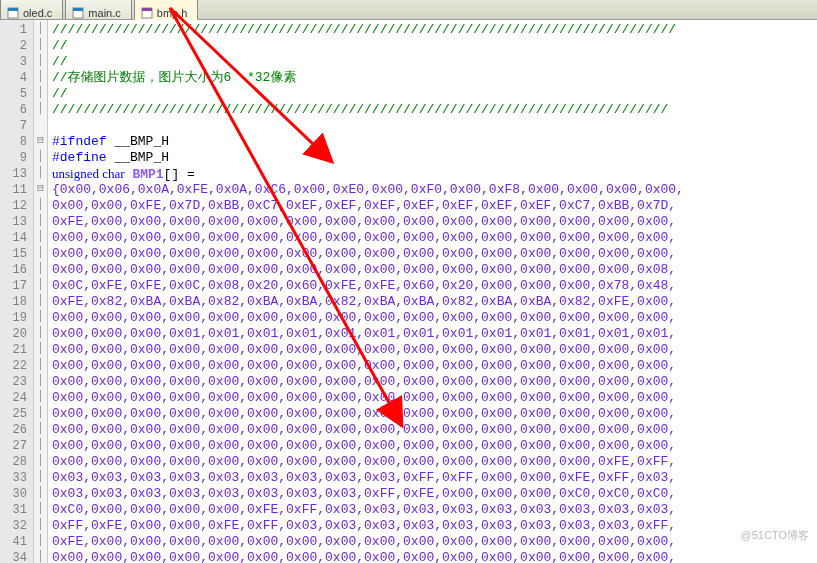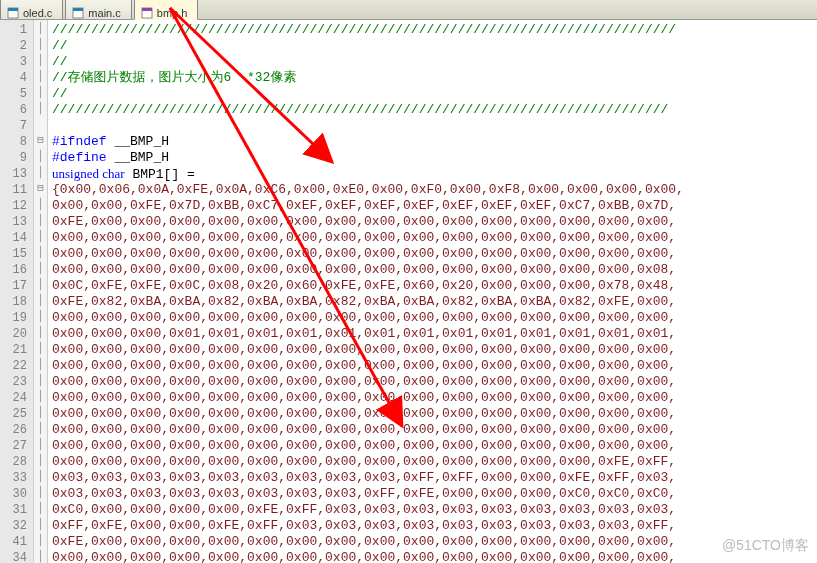--- a/index.html
+++ b/index.html
@@ -78,28 +78,28 @@
 .code {
   flex: 1;
   padding: 2px 0 0 4px;
   white-space: pre;
   overflow: hidden;
 }
 .line { height: 16px; line-height: 16px; }
 .comment { color: #008000; }
 .keyword { color: #0000ff; }
 .type    { color: #0000ff; font-family: Liberation Serif, serif; }
-.ident   { color: #000000; }
-.hexdata { color: #7f1d1d; margin-top: 12px; }
+.ident   { color: #8b5cf6; font-weight: bold; }
+.hexdata { color: #6d28d9; margin-top: 12px; }
 .watermark {
   position:absolute;
-  right:8px; bottom:8px;
+  right:8px; bottom:20px;
   color:#bbb;
   font-family: sans-serif;
-  font-size:14px;
+  font-size:11px;
   pointer-events:none;
 }
 svg.arrow {
   position:absolute;
   top:0; left:0;
   pointer-events:none;
 }
 </style>
 </head>
 <body>

